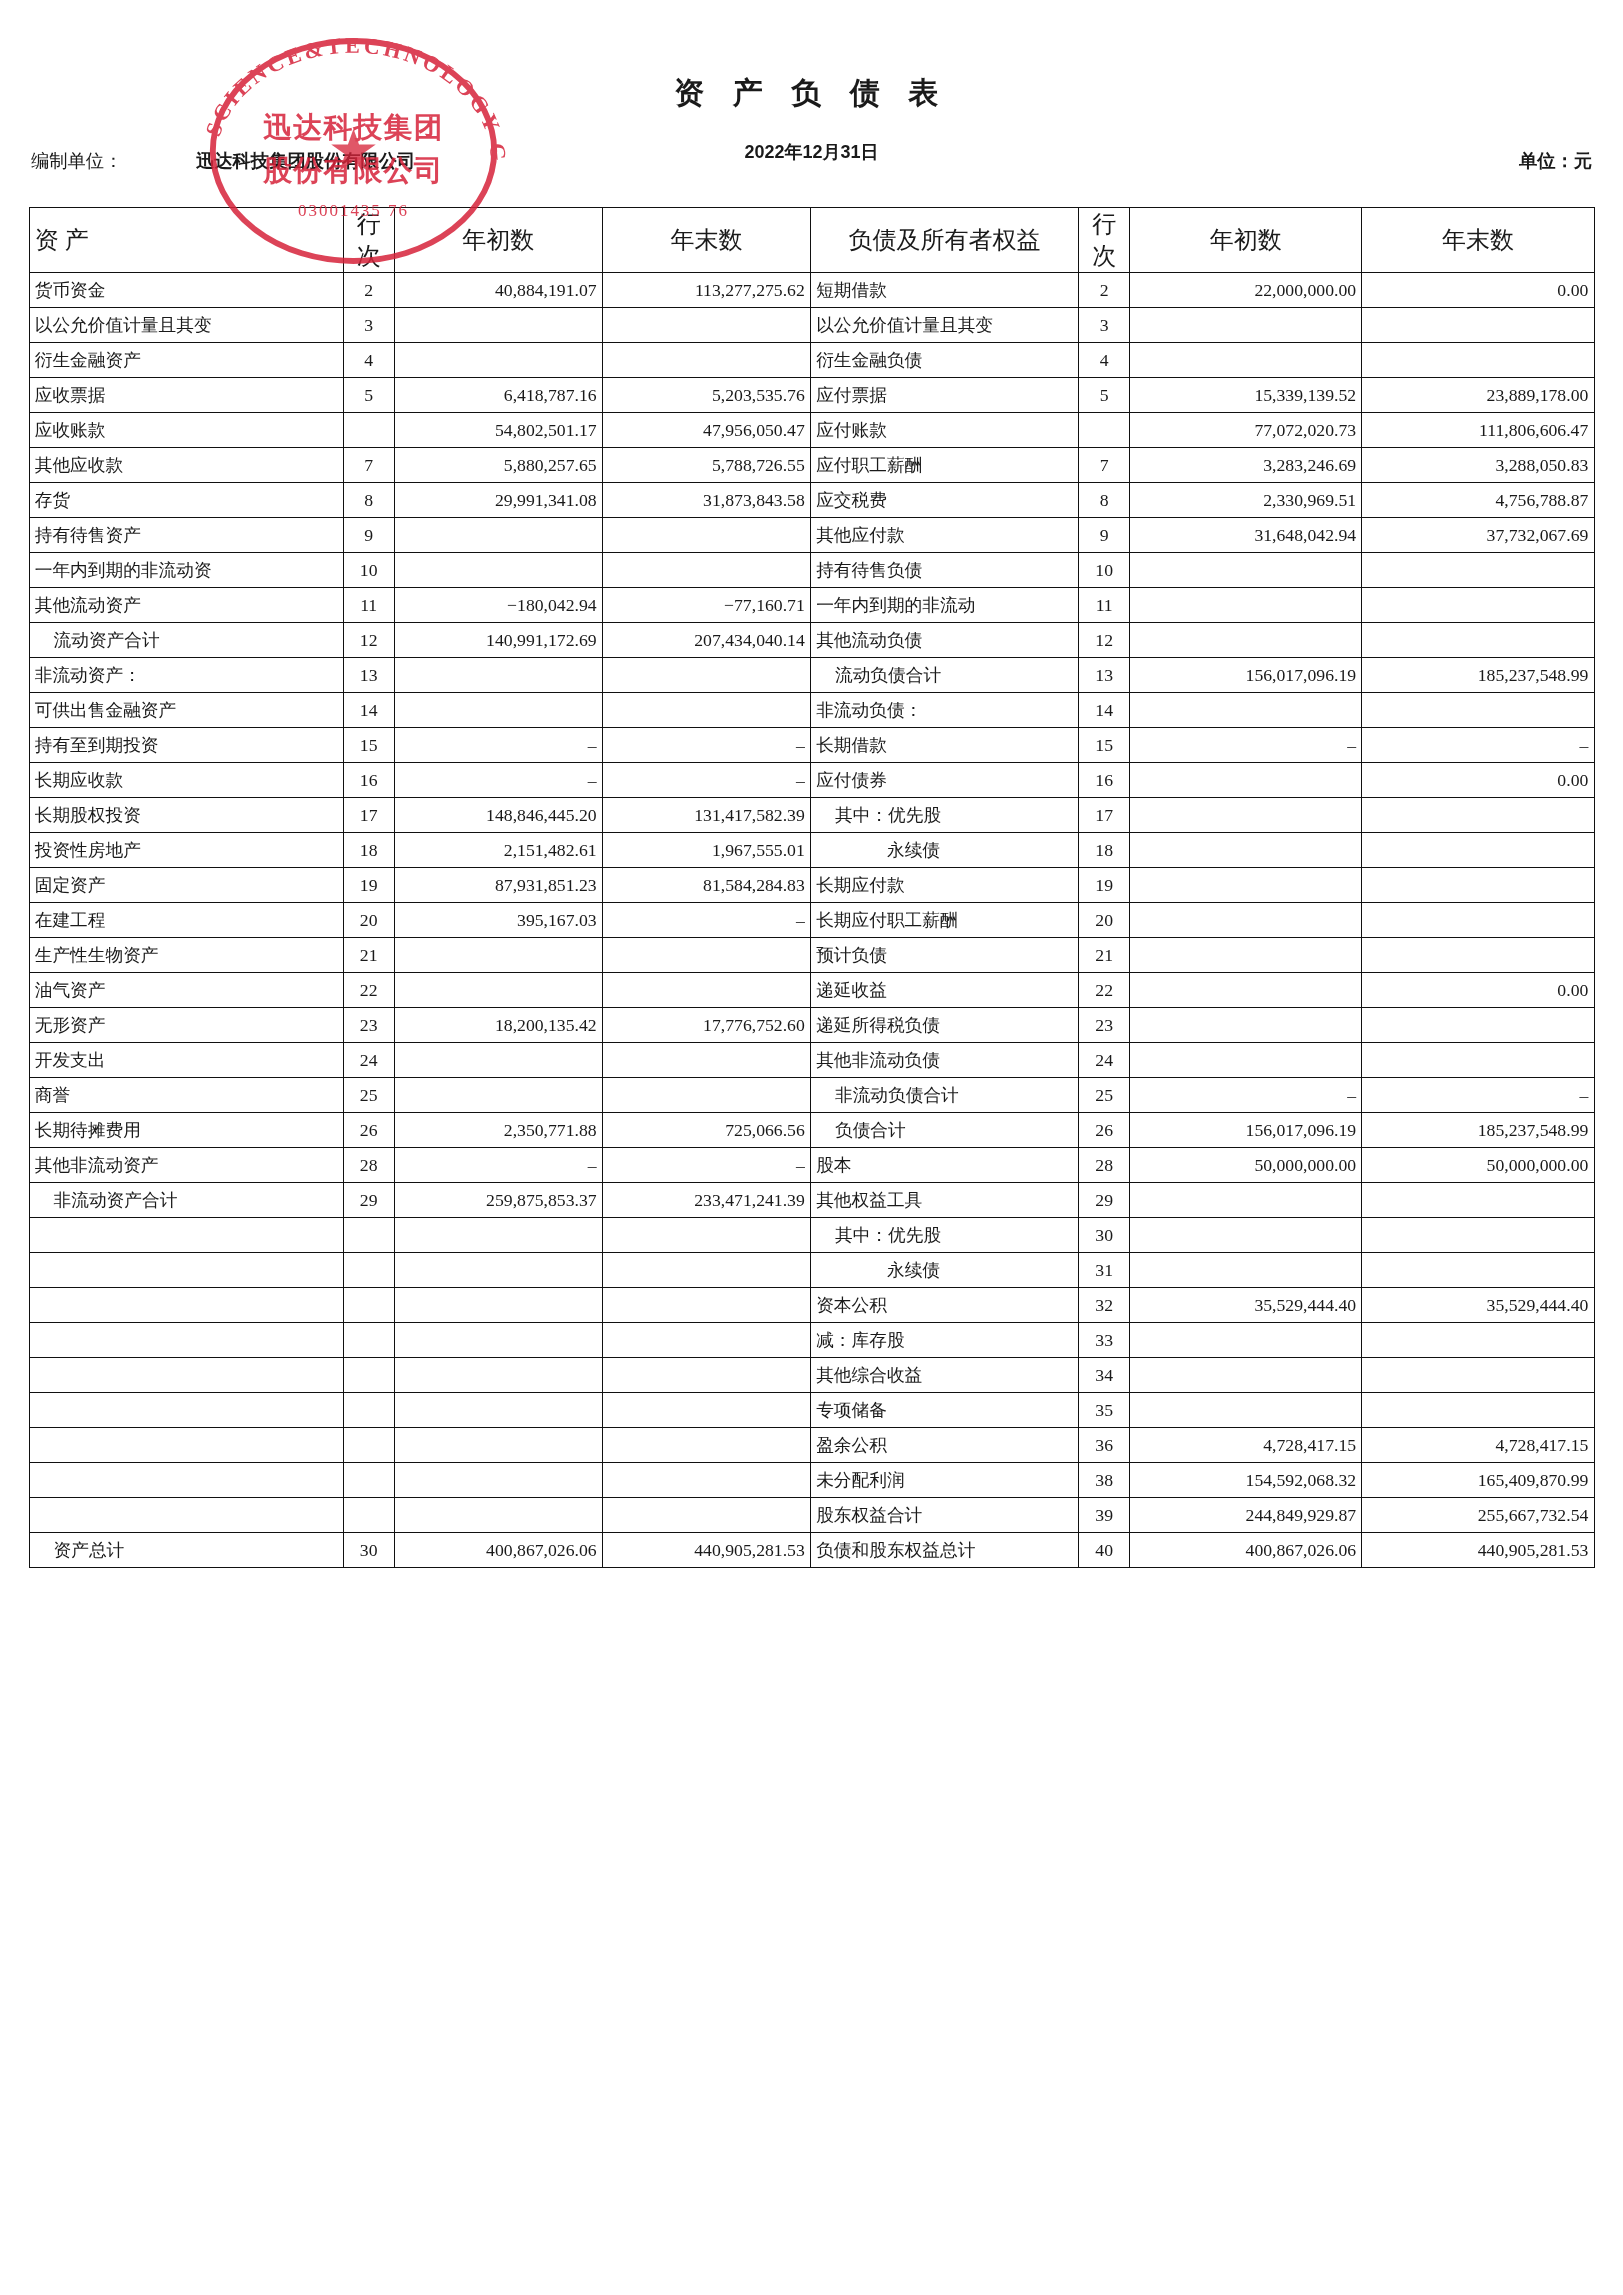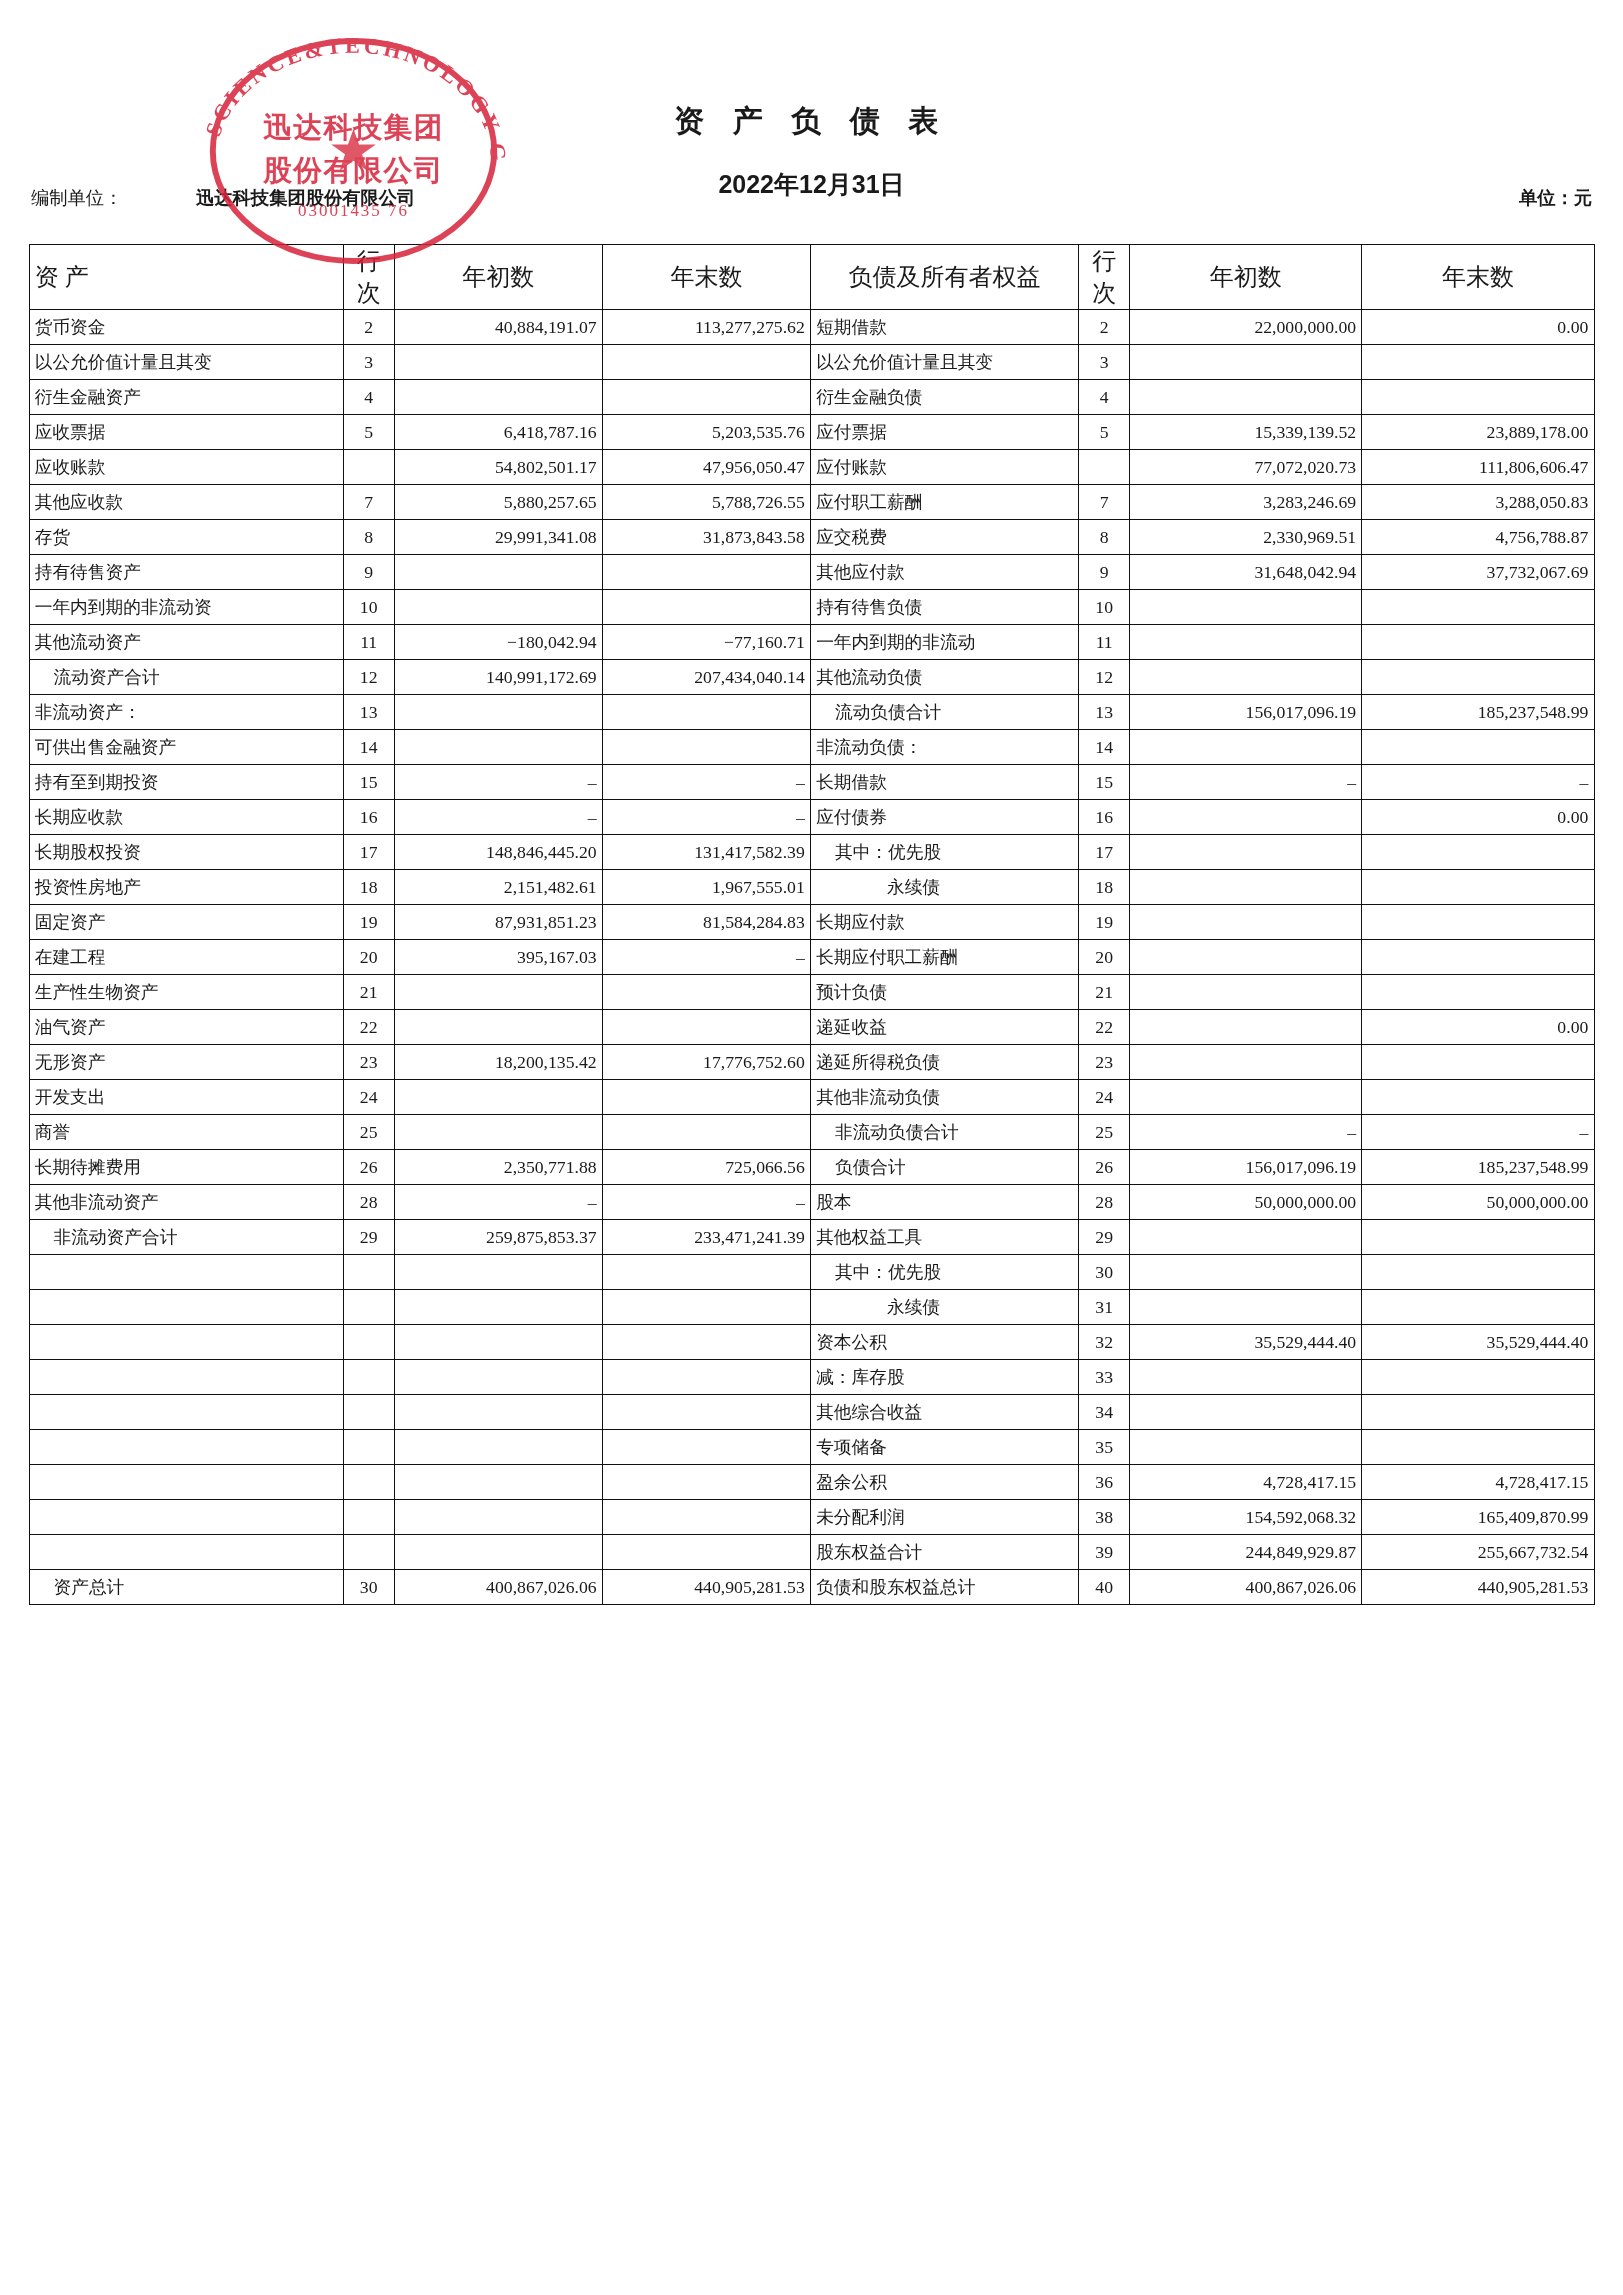--- a/index.html
+++ b/index.html
@@ -22,26 +22,26 @@
     box-sizing: border-box;
     padding: 0;
   }
 
   
   .doc-title {
     text-align: center;
     font-size: 30px;
     letter-spacing: 10.5px;
     font-weight: 700;
-    padding-top: 101px;
+    padding-top: 73px;
     font-family: "Liberation Serif", serif;
   }
   .doc-date {
     text-align: center;
-    font-size: 25px;
+    font-size: 18px;
     font-weight: 700;
     margin-top: 26px;
     font-family: "Liberation Sans", sans-serif;
   }
 
   
   .meta-row {
     position: relative;
     height: 27.5px;
     margin-top: 3.9px;

